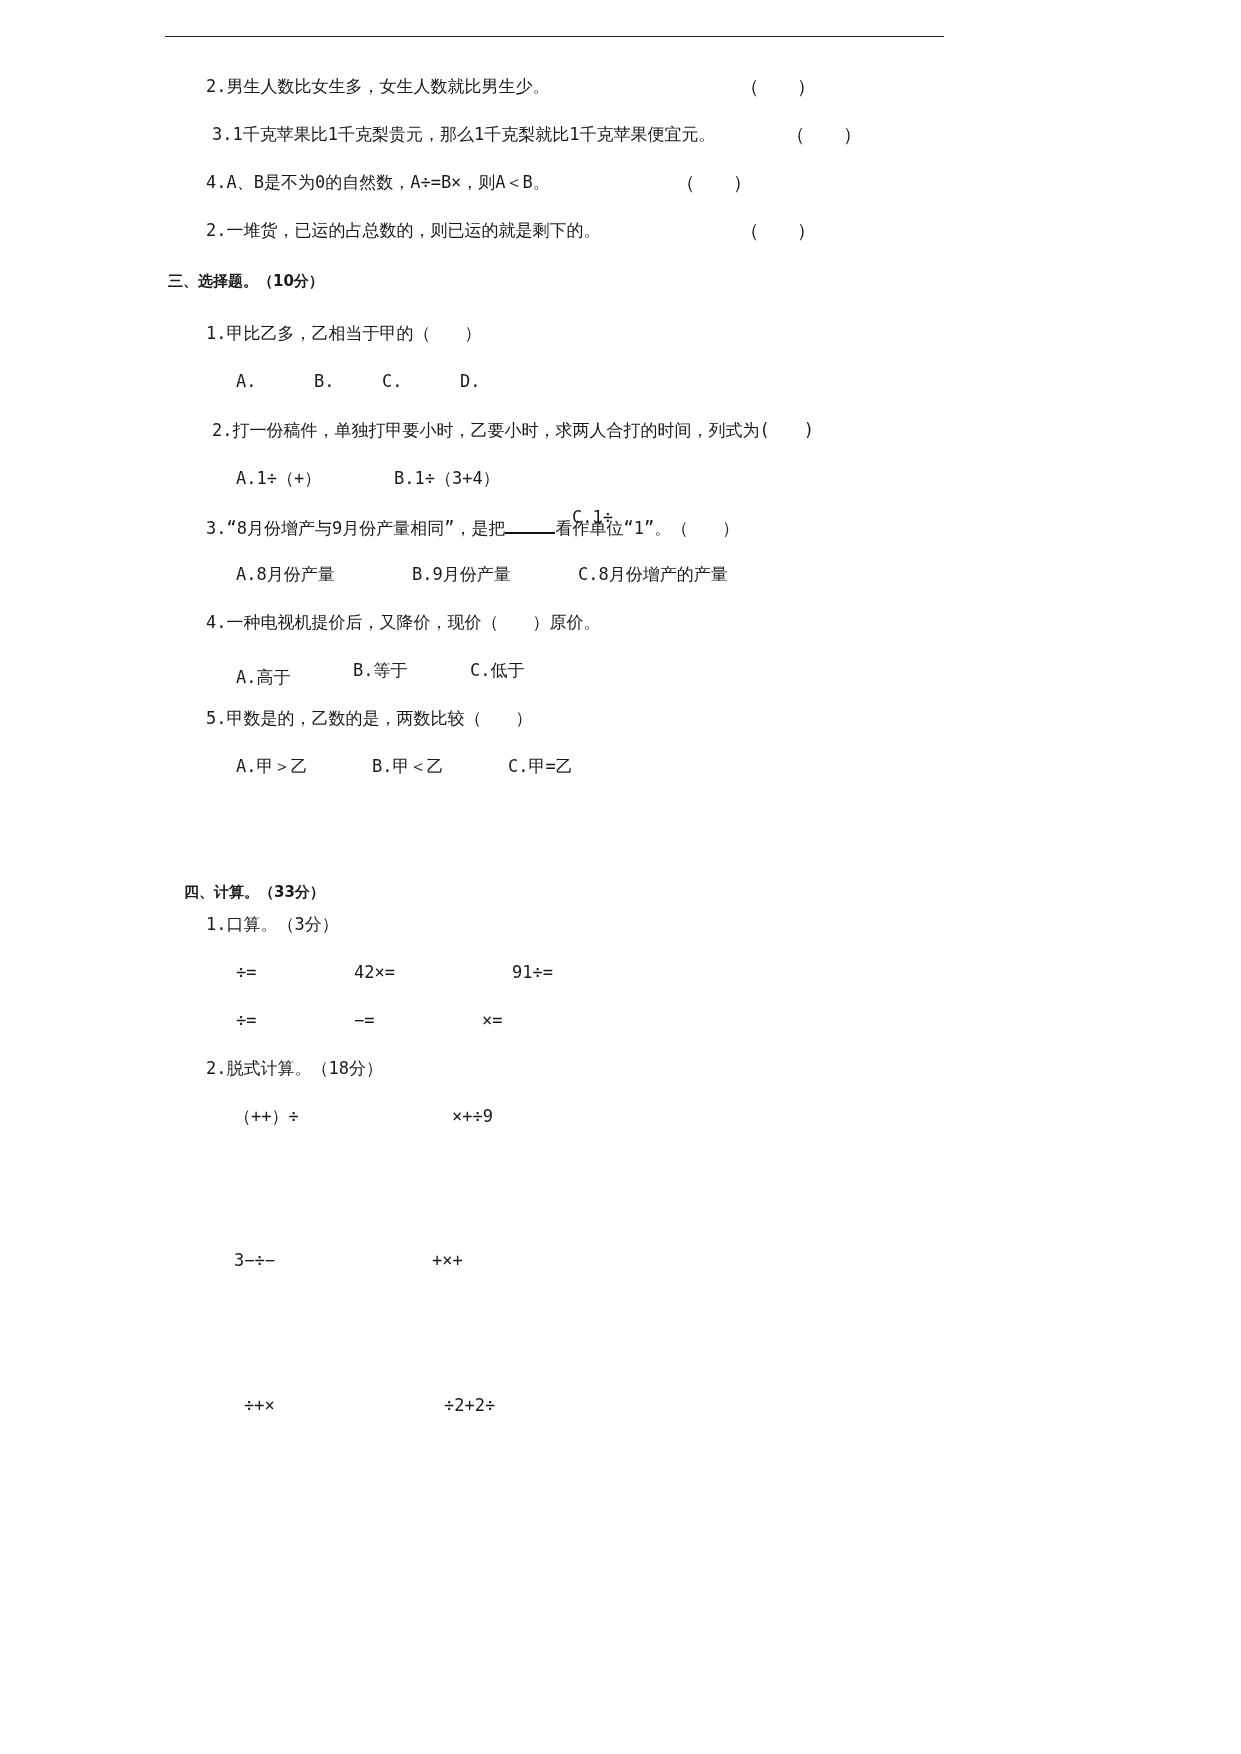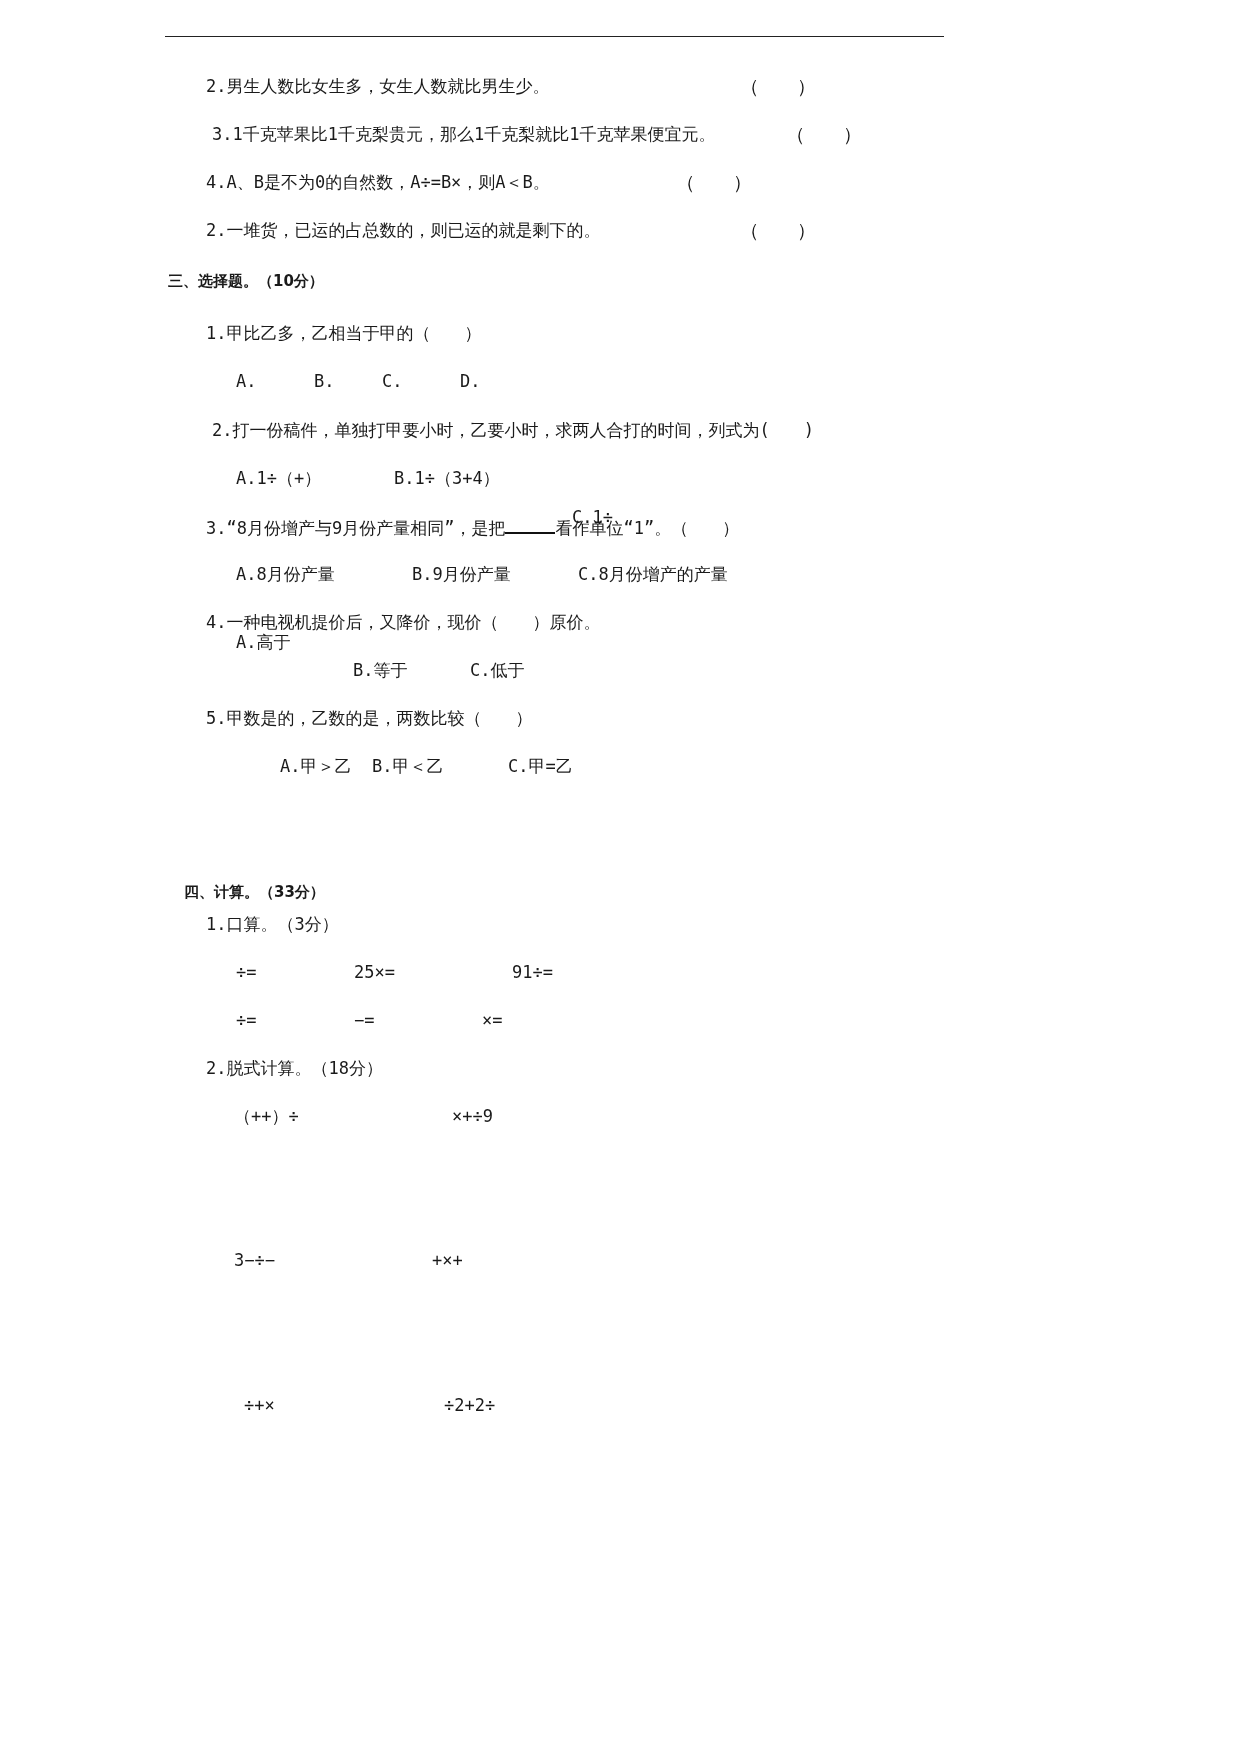--- a/index.html
+++ b/index.html
@@ -43,34 +43,34 @@
 <span class="t" style="left:236px;top:466px;">A.1÷（+）</span>
 <span class="t" style="left:394px;top:466px;">B.1÷（3+4）</span>
 <span class="t" style="left:572px;top:466px;margin-top:39px;">C.1÷</span>
 
 <span class="t" style="left:206px;top:514px;"><span>3.“8月份增产与9月份产量相同”，是把</span><span class="blank"></span><span>看作单位“1”。（　　）</span></span>
 <span class="t" style="left:236px;top:562px;">A.8月份产量</span>
 <span class="t" style="left:412px;top:562px;">B.9月份产量</span>
 <span class="t" style="left:578px;top:562px;">C.8月份增产的产量</span>
 
 <span class="t" style="left:206px;top:610px;">4.一种电视机提价后，又降价，现价（　　）原价。</span>
-<span class="t" style="left:236px;top:630px;text-align:right;">A.高于</span>
+<span class="t" style="left:236px;top:665px;text-align:right;">A.高于</span>
 <span class="t" style="left:353px;top:658px;">B.等于</span>
 <span class="t" style="left:470px;top:658px;">C.低于</span>
 
 <span class="t" style="left:206px;top:706px;">5.甲数是的，乙数的是，两数比较（　　）</span>
-<span class="t" style="left:236px;top:754px;margin-left:44px;">A.甲＞乙</span>
+<span class="t" style="left:236px;top:754px;">A.甲＞乙</span>
 <span class="t" style="left:372px;top:754px;">B.甲＜乙</span>
 <span class="t" style="left:508px;top:754px;">C.甲=乙</span>
 
 <span class="h" style="left:168px;top:878px;margin-left:16px;">四、计算。（33分）</span>
 
 <span class="t" style="left:206px;top:912px;">1.口算。（3分）</span>
 <span class="t" style="left:236px;top:960px;">÷=</span>
-<span class="t" style="left:354px;top:960px;">25×=</span>
+<span class="t" style="left:354px;top:960px;">42×=</span>
 <span class="t" style="left:512px;top:960px;">91÷=</span>
 <span class="t" style="left:236px;top:1008px;">÷=</span>
 <span class="t" style="left:354px;top:1008px;">−=</span>
 <span class="t" style="left:482px;top:1008px;">×=</span>
 
 <span class="t" style="left:206px;top:1056px;">2.脱式计算。（18分）</span>
 <span class="t" style="left:234px;top:1104px;">（++）÷</span>
 <span class="t" style="left:452px;top:1104px;">×+÷9</span>
 <span class="t" style="left:234px;top:1248px;">3−÷−</span>
 <span class="t" style="left:432px;top:1248px;">+×+</span>

